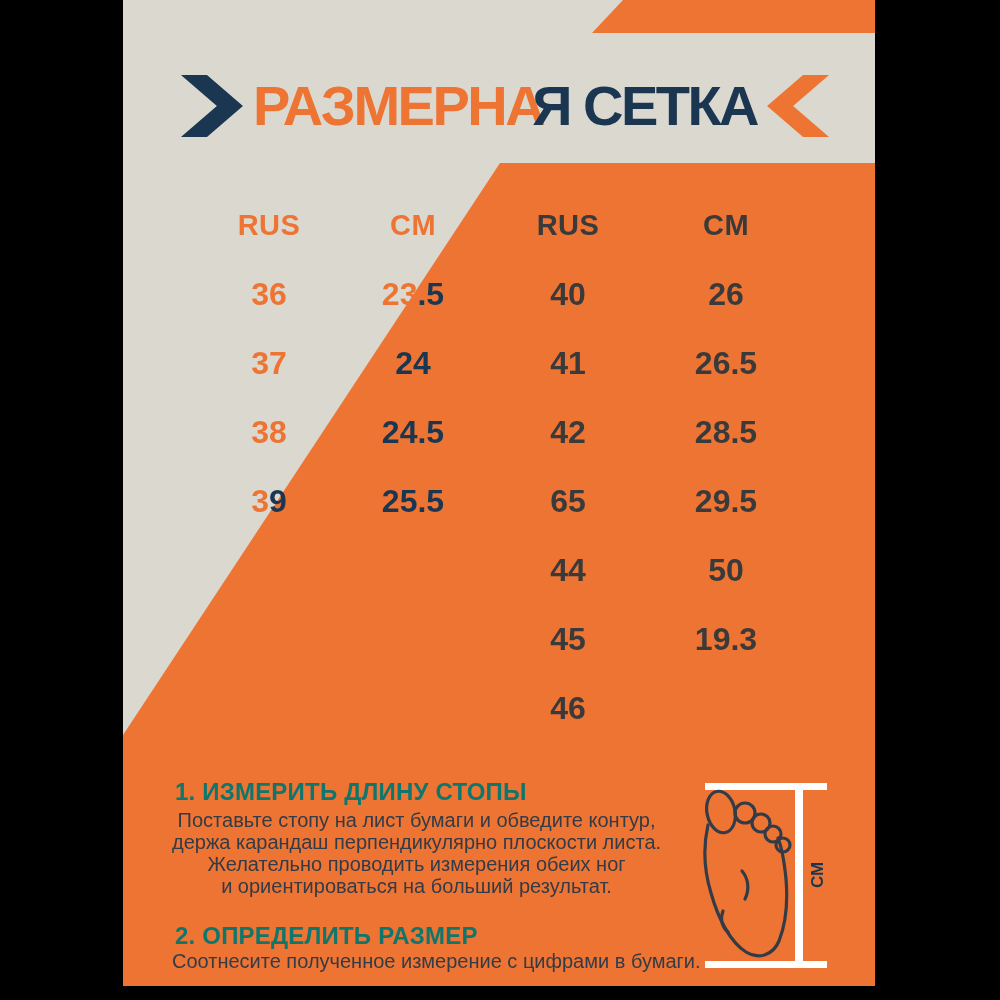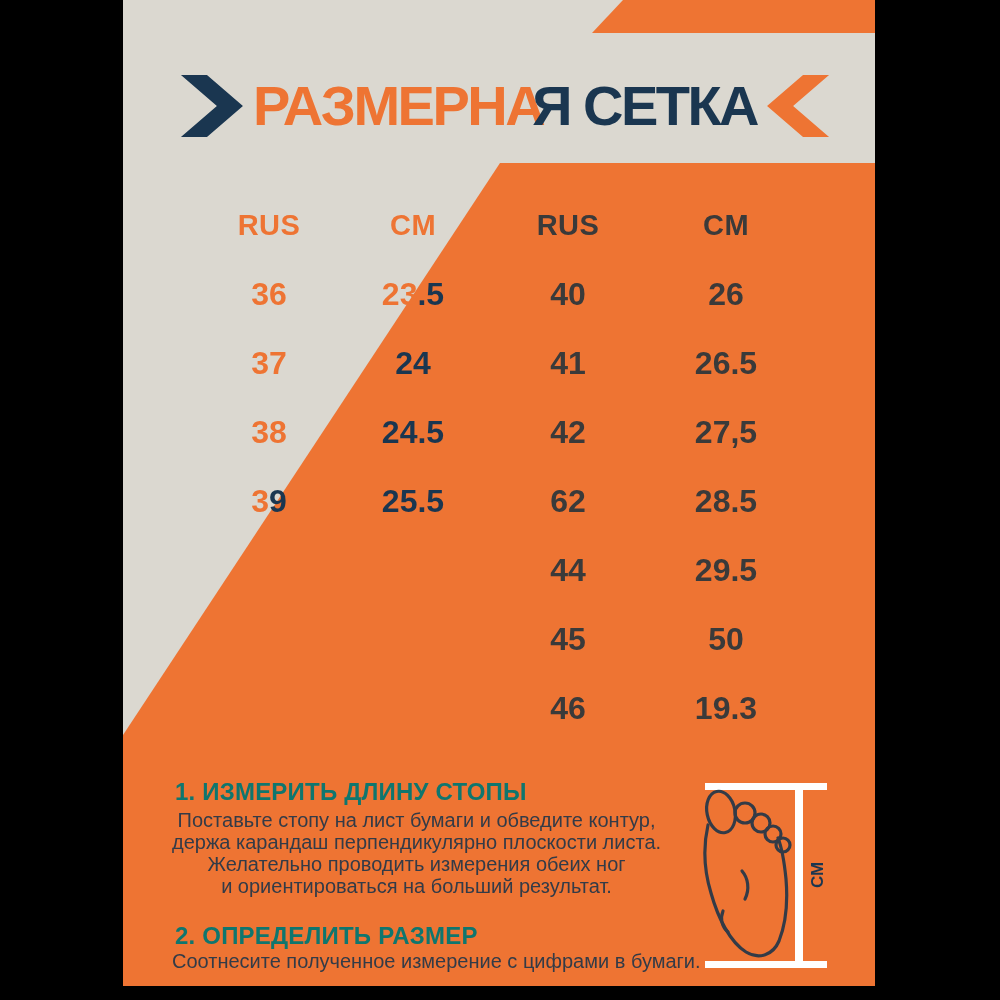--- a/index.html
+++ b/index.html
@@ -115,31 +115,30 @@
         <span class="c-orange"></span>
         <span class="c-navy">25.5</span>
       </div>
   </div>
 
   <div class="col col-3">
     <div class="cell hdr c-charcoal">RUS</div>
     <div class="cell c-charcoal">40</div>
     <div class="cell c-charcoal">41</div>
     <div class="cell c-charcoal">42</div>
-    <div class="cell c-charcoal">62</div>
+    <div class="cell c-charcoal">65</div>
     <div class="cell c-charcoal">44</div>
     <div class="cell c-charcoal">45</div>
     <div class="cell c-charcoal">46</div>
   </div>
 
   <div class="col col-4">
     <div class="cell hdr c-charcoal">CM</div>
     <div class="cell c-charcoal">26</div>
     <div class="cell c-charcoal">26.5</div>
-    <div class="cell c-charcoal">27,5</div>
     <div class="cell c-charcoal">28.5</div>
     <div class="cell c-charcoal">29.5</div>
     <div class="cell c-charcoal">50</div>
     <div class="cell c-charcoal">19.3</div>
   </div>
 
   <div class="step-title step1-title">1. ИЗМЕРИТЬ ДЛИНУ СТОПЫ</div>
   <div class="step-body step1-body">
     <div>Поставьте стопу на лист бумаги и обведите контур,</div>
     <div>держа карандаш перпендикулярно плоскости листа.</div>

